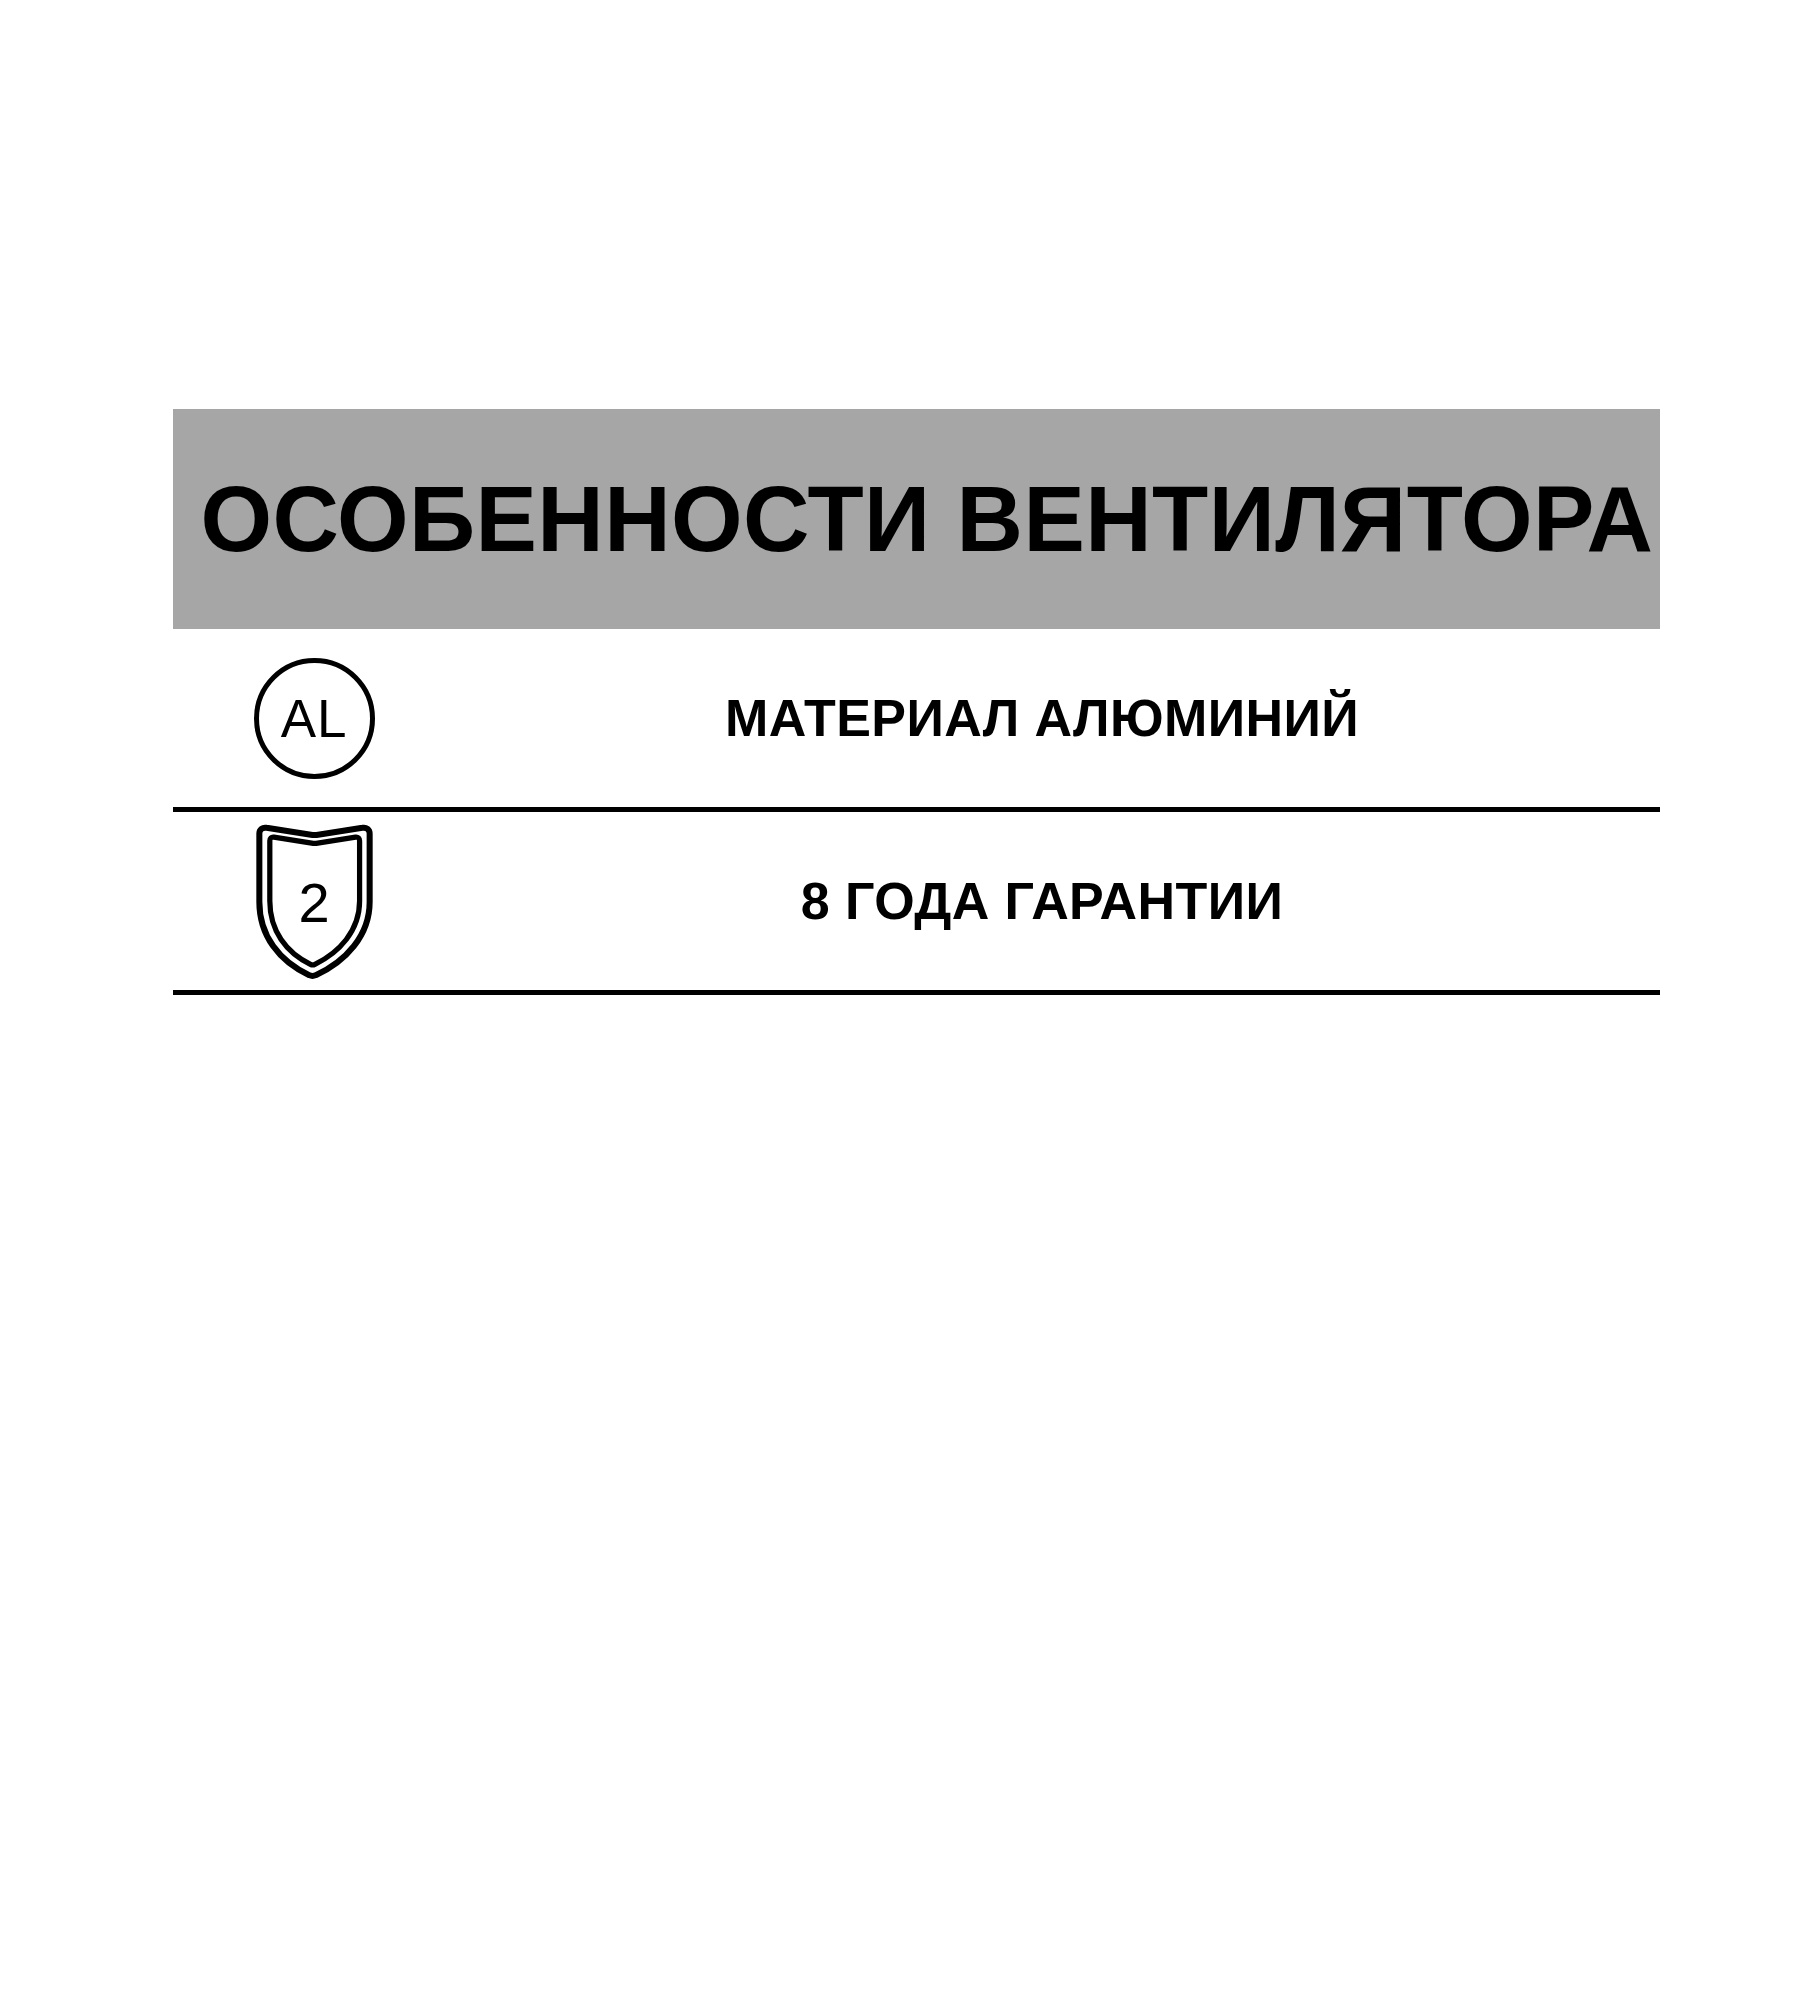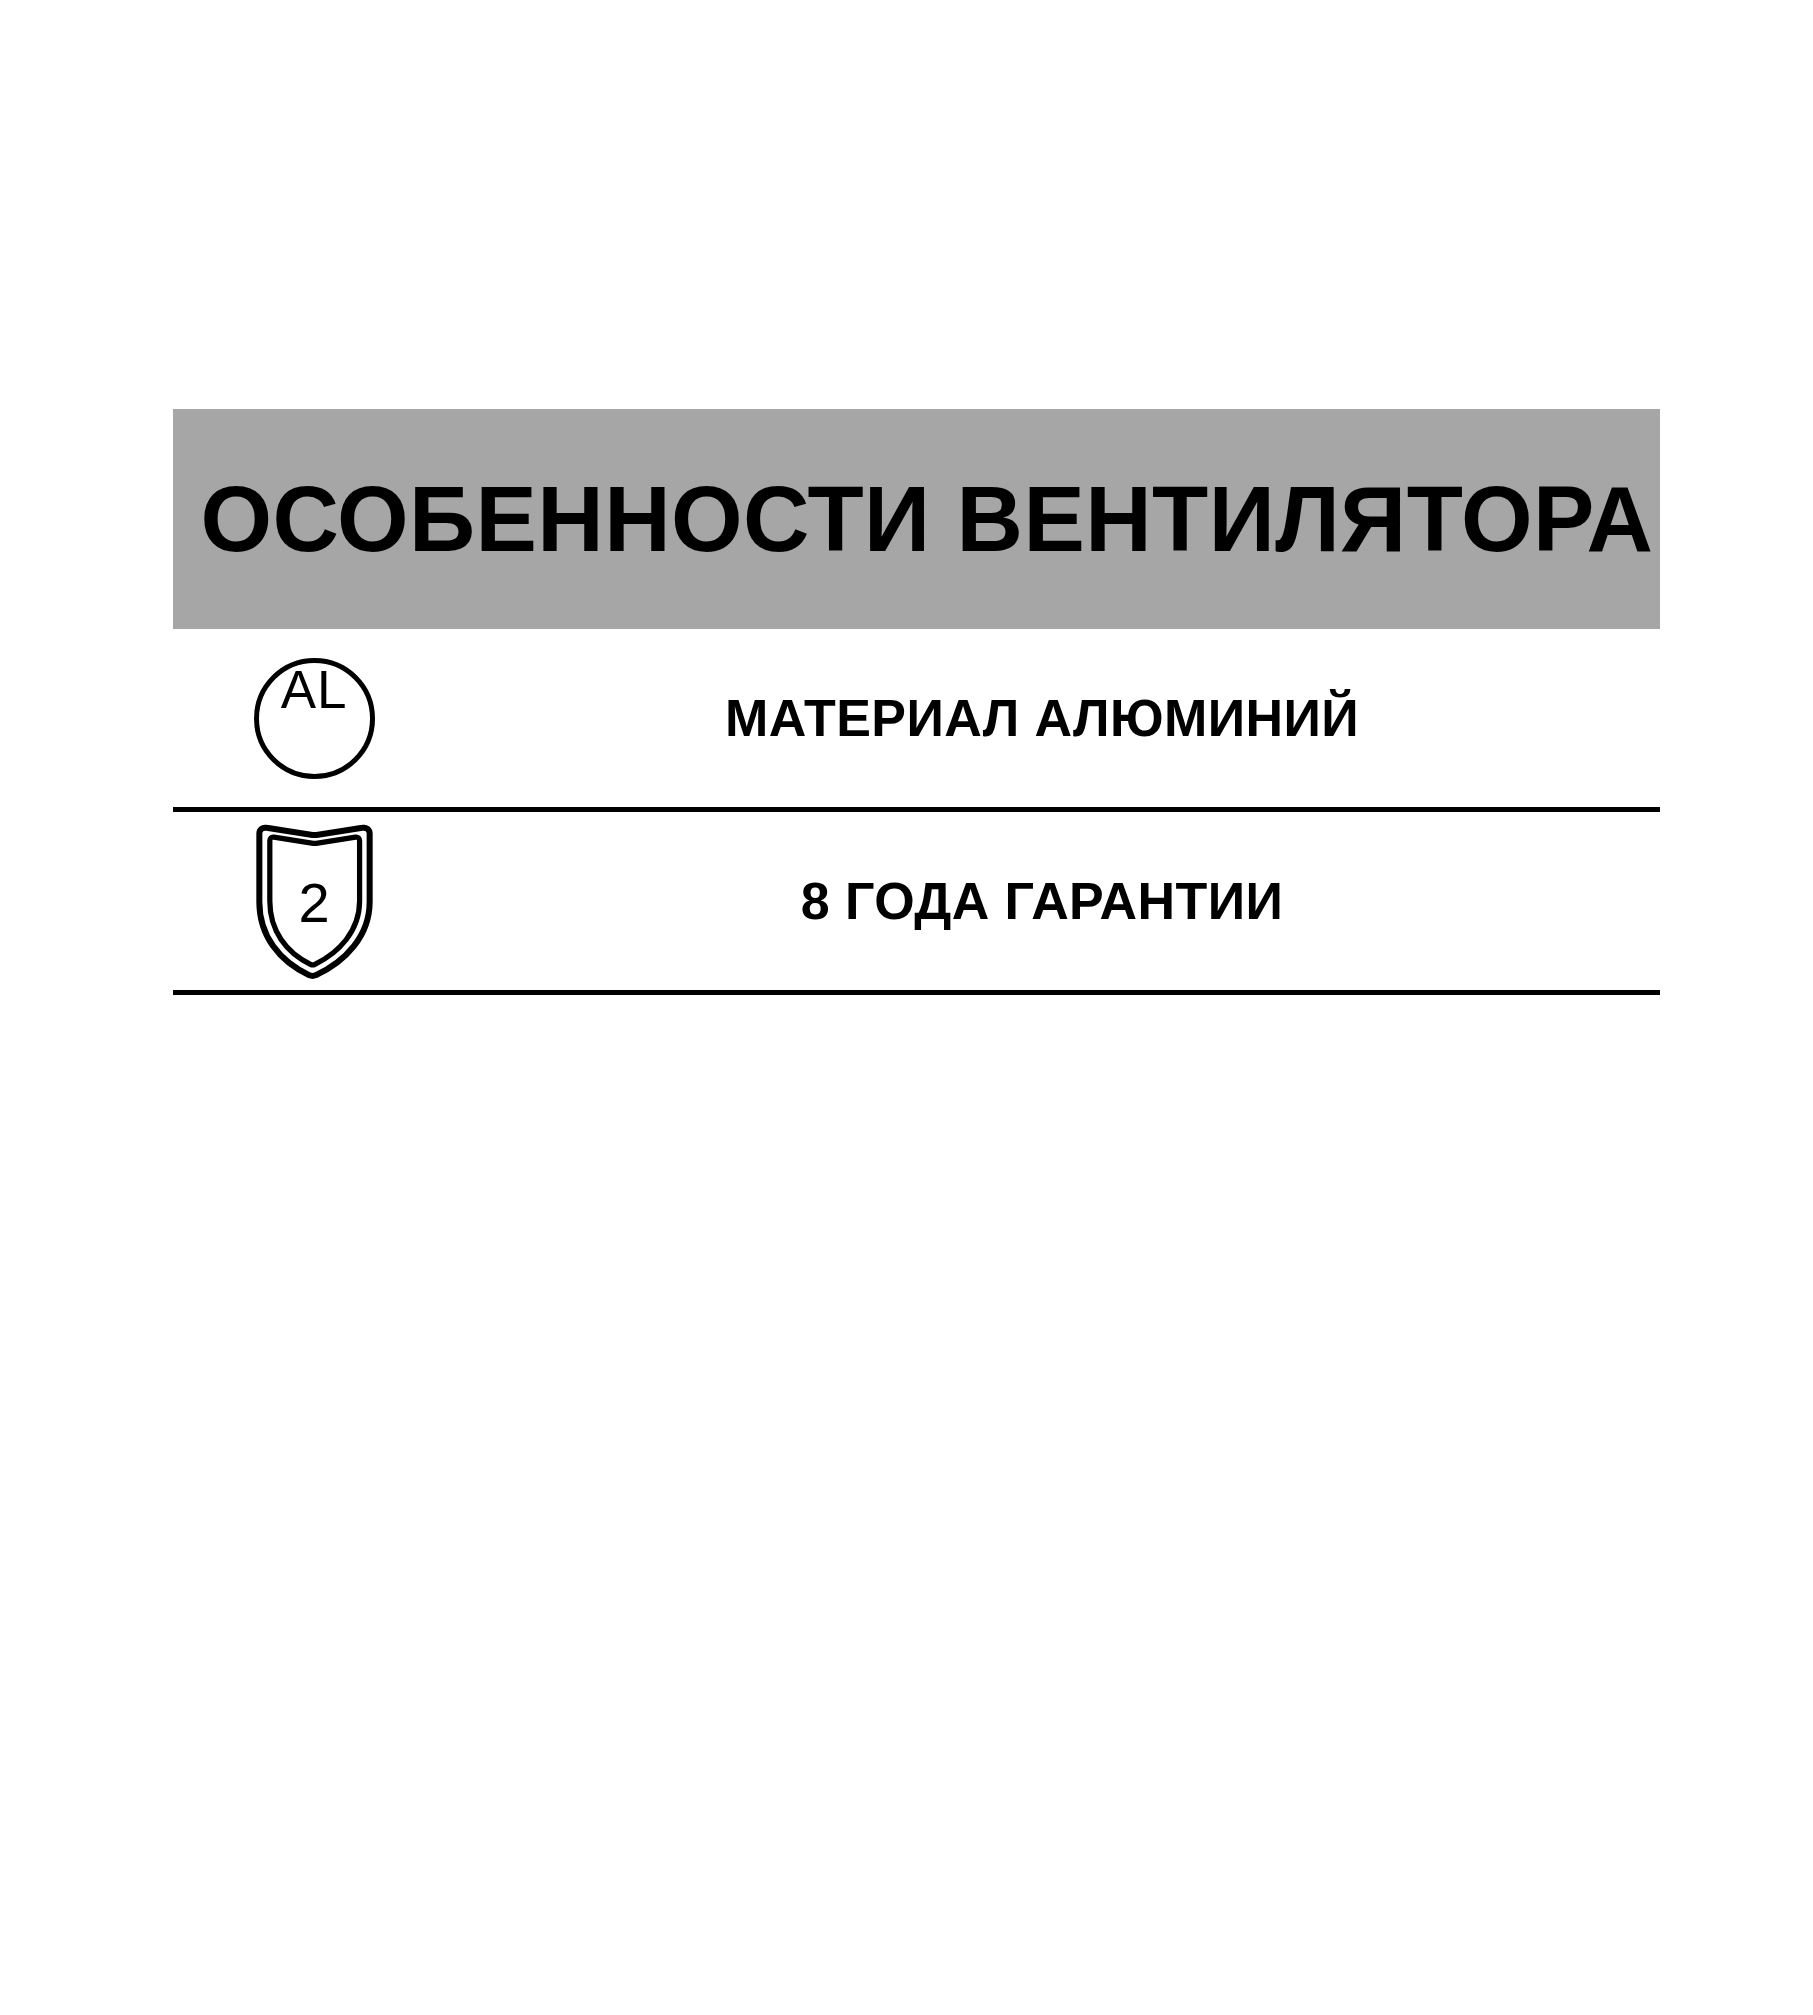--- a/index.html
+++ b/index.html
@@ -91,21 +91,21 @@
     margin-left: 17px;
   }
 
   
   .icon-circle {
     width: 121px;
     height: 121px;
     border: 5.2px solid #000000;
     border-radius: 50%;
     display: flex;
-    align-items: flex-start;
+    align-items: center;
     justify-content: center;
     box-sizing: border-box;
     background: #ffffff;
   }
   .icon-circle-text {
     font-size: 53px;
     font-weight: 400;
     color: #000000;
     letter-spacing: 0.8px;
     line-height: 1;

